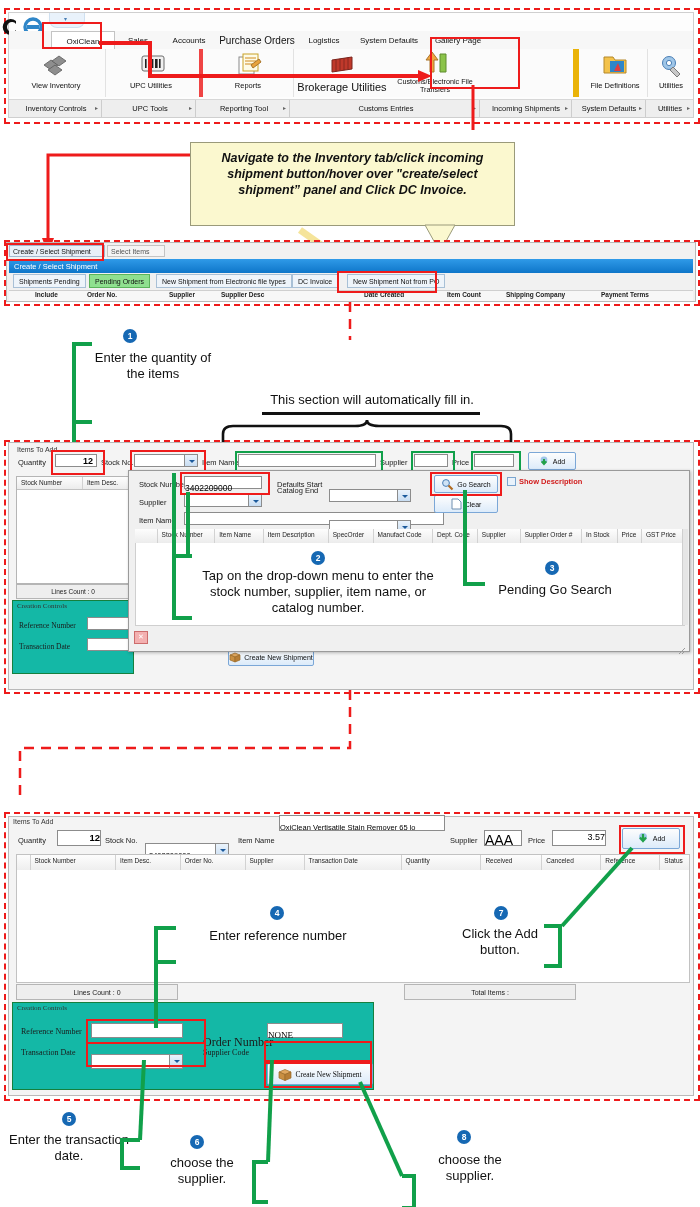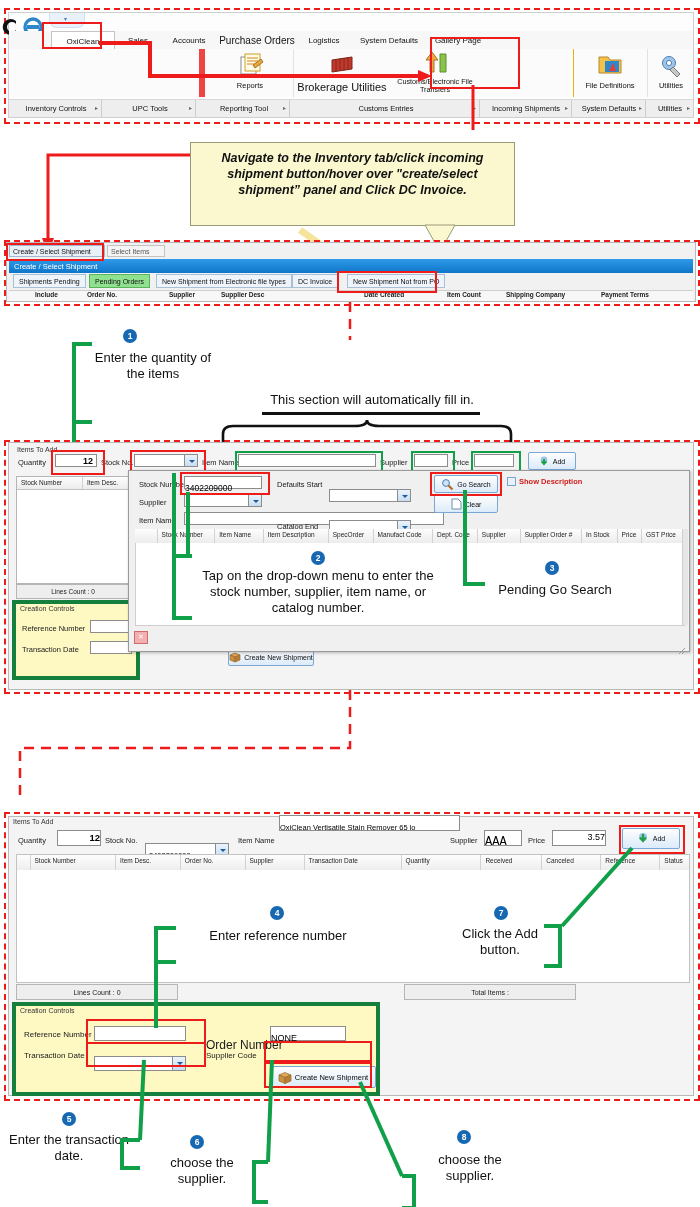--- a/index.html
+++ b/index.html
@@ -5,21 +5,21 @@
   html,body{margin:0;padding:0;}
   body{
     width:700px;height:1207px;background:#ffffff;
     font-family:"Liberation Sans", sans-serif;
     position:relative;overflow:hidden;
   }
   .abs{position:absolute;}
 
   
   .panel{background:#f3f3f3;border:1px solid #b9b9b9;}
-  .grp{border:4px solid #15803d;background:#fef9c3;}
+  .grp{border:1px solid #15803d;background:#14b8a6;font-family:Liberation Serif, serif;}
   .grp-title{font-size:7px;color:#333;padding:1px 4px;}
   .lbl{font-size:7.5px;color:#1a1a1a;}
   .tbox{background:#fff;border:1px solid #8c8c8c;height:13px;box-sizing:border-box;}
   .tbox.v{font-size:8px;padding:1px 3px;color:#000;line-height:11px;}
   .combo{background:#fff;border:1px solid #8c8c8c;height:13px;box-sizing:border-box;position:relative;}
   .combo .arw{position:absolute;right:0;top:0;width:12px;height:100%;
     background:linear-gradient(#eaf3fc,#c8ddf2);border-left:1px solid #8c8c8c;}
   .combo .arw:after{content:"";position:absolute;left:4px;top:5px;
     border-left:3px solid transparent;border-right:3px solid transparent;border-top:3px solid #1c5a9c;}
   .combo .v{font-size:7.5px;padding:1px 3px;color:#000;line-height:11px;}
@@ -88,23 +88,46 @@
     <div class="abs" style="left:342px;top:1px;width:76px;height:17px;display:flex;align-items:center;justify-content:center;">
       <span style="font-size:8px;color:#111;">System Defaults</span>
     </div>
     <div class="abs" style="left:418px;top:1px;width:62px;height:17px;display:flex;align-items:center;justify-content:center;">
       <span style="font-size:8px;color:#111;">Gallery Page</span>
     </div>
   </div>
 
   <div class="abs" style="left:0;top:36px;width:684px;height:48px;background:#fbfbfb;">
 
-
-
-    <div class="abs" style="left:190px;top:0;width:90px;height:48px;text-align:center;border-left:6px solid #ef4444;">
+    <div class="abs" style="left:2px;top:0;width:90px;height:48px;text-align:center;">
+      <svg width="32" height="26" style="margin-top:2px;">
+        <g fill="#8e8e8e" stroke="#5a5a5a" stroke-width="0.8">
+          <path d="M4 14 l7 -5 l7 5 l-7 5 z"></path>
+            <path d="M12 10 l7 -5 l7 5 l-7 5 z"></path>
+          <path d="M8 19 l7 -5 l7 5 l-7 5 z"></path>
+        </g>
+      </svg>
+      <div style="font-size:7.5px;color:#111;">View Inventory</div>
+    </div>
+
+    <div class="abs" style="left:96px;top:0;width:90px;height:48px;text-align:center;border-left:1px solid #e2e2e2;">
+      <svg width="34" height="26" style="margin-top:2px;">
+        <rect x="8" y="5" width="22" height="15" rx="2" fill="#f0f0f0" stroke="#6c6c6c"></rect>
+        <g fill="#222">
+            <rect x="11" y="8" width="1.6" height="9"></rect>
+            <rect x="14" y="8" width="2.4" height="9"></rect>
+        <rect x="18" y="8" width="1.4" height="9"></rect>
+            <rect x="21" y="8" width="2.6" height="9"></rect>
+            <rect x="25" y="8" width="1.6" height="9"></rect>
+          </g>
+      </svg>
+      <div style="font-size:7.5px;color:#111;">UPC Utilities</div>
+    </div>
+
+    <div class="abs" style="left:190px;top:0;width:90px;height:48px;text-align:center;border-left:4px solid #ef4444;">
       <svg width="34" height="26" style="margin-top:2px;">
         <rect x="8" y="6" width="15" height="17" fill="#fff" stroke="#8a8a8a"></rect>
         <rect x="12" y="3" width="15" height="17" fill="#fdfbe7" stroke="#c9a227"></rect>
         <path d="M14 7 l11 0 M14 10 l11 0 M14 13 l8 0" stroke="#d08a1e" stroke-width="1"></path>
         <path d="M20 14 l8 -6 l2 3 l-8 6 z" fill="#e8a33d" stroke="#a9752a"></path>
       </svg>
       <div style="font-size:7.5px;color:#111;">Reports</div>
       <span style="font-size:6px;color:#444;">▾</span>
     </div>
 
@@ -124,21 +147,21 @@
 
     <div class="abs" style="left:382px;top:0;width:88px;height:48px;text-align:center;">
       <svg width="34" height="24" style="margin-top:1px;">
         <path d="M12 22 l0 -12 l-4 0 l6 -8 l6 8 l-4 0 l0 12 z" fill="#f0a742" stroke="#a9752a"></path>
         <path d="M22 4 l6 0 l0 18 l-6 0 z" fill="#8bc34a" stroke="#5e8c2e"></path>
       </svg>
       <div style="font-size:7.2px;color:#111;line-height:8px;">Customs/Electronic File Transfers</div>
     </div>
 
 
-    <div class="abs" style="left:564px;top:0;width:72px;height:48px;text-align:center;border-left:1px solid #eab308;">
+    <div class="abs" style="left:564px;top:0;width:72px;height:48px;text-align:center;border-left:6px solid #eab308;">
       <svg width="30" height="26" style="margin-top:2px;">
         <path d="M4 6 l9 0 l2 3 l11 0 l0 13 l-22 0 z" fill="#f3c24b" stroke="#b4882a"></path>
         <path d="M10 10 l14 0 l0 11 l-14 0 z" fill="#2f86c8"></path>
         <path d="M14 20 l4 -8 l3 8 z" fill="#e23d3d"></path>
       </svg>
       <div style="font-size:7.5px;color:#111;">File Definitions</div>
       <span style="font-size:6px;color:#444;">▾</span>
     </div>
 
     <div class="abs" style="left:638px;top:0;width:46px;height:48px;text-align:center;border-left:1px solid #e2e2e2;">
@@ -383,21 +406,21 @@
   <div class="abs tbox" style="left:55px;top:41px;width:260px;">
     <span class="v"></span>
   </div>
 
   <div class="abs lbl" style="left:148px;top:9px;">Defaults Start</div>
   <div class="abs combo" style="left:200px;top:5px;width:82px;">
     <span class="v"></span>
     <span class="arw"></span>
   </div>
 
-  <div class="abs lbl" style="left:148px;top:15px;margin-top:36px;">Catalog End</div>
+  <div class="abs lbl" style="left:148px;top:15px;">Catalog End</div>
   <div class="abs combo" style="left:200px;top:23px;width:82px;">
     <span class="v"></span>
     <span class="arw"></span>
   </div>
 
   <div class="abs btn" style="left:305px;top:4px;width:62px;height:16px;">
     <svg width="13" height="12">
       <circle cx="5" cy="5" r="3.4" fill="#cfe3f5" stroke="#4a7fb5"></circle>
       <path d="M7.5 7.5 l4 4" stroke="#b06a1e" stroke-width="2.2"></path>
     </svg>
@@ -482,26 +505,26 @@
 <div class="abs lbl" style="left:18px;top:836px;">Quantity</div>
 <div class="abs tbox" style="left:57px;top:830px;width:44px;height:16px;">
   <span class="v" style="font-size:9.5px;font-weight:bold;display:block;text-align:right;line-height:13px;">12</span>
 </div>
 <div class="abs lbl" style="left:105px;top:836px;">Stock No.</div>
 <div class="abs combo" style="left:145px;top:830px;width:84px;height:16px;">
   <span class="v" style="line-height:13px;">3402209000</span>
   <span class="arw"></span>
 </div>
 <div class="abs lbl" style="left:238px;top:836px;">Item Name</div>
-<div class="abs tbox" style="left:279px;top:815px;width:181px;height:16px;">
+<div class="abs tbox" style="left:279px;top:815px;width:166px;height:16px;">
   <span class="v b" style="font-size:7.5px;line-height:13px;">OxiClean Vertisatile Stain Remover 65 lo</span>
 </div>
 <div class="abs lbl" style="left:450px;top:836px;">Supplier</div>
 <div class="abs tbox" style="left:484px;top:830px;width:38px;height:16px;">
-  <span class="v b" style="font-size:12px;line-height:13px;font-family:Liberation Mono, monospace;">AAA</span>
+  <span class="v b" style="font-size:14px;line-height:13px;">AAA</span>
 </div>
 <div class="abs lbl" style="left:528px;top:836px;">Price</div>
 <div class="abs tbox" style="left:552px;top:830px;width:54px;height:16px;">
   <span class="v b" style="font-size:9px;display:block;text-align:right;line-height:13px;">3.57</span>
 </div>
 <div class="abs btn" style="left:622px;top:828px;width:56px;height:19px;">
   <svg width="13" height="13">
     <circle cx="6" cy="5" r="4" fill="#9fc6e8"></circle>
     <path d="M6 2 l0 5 M3 5.6 l3 3.4 l3 -3.4" stroke="#22a14a" stroke-width="2.2" fill="none"></path>
   </svg>

